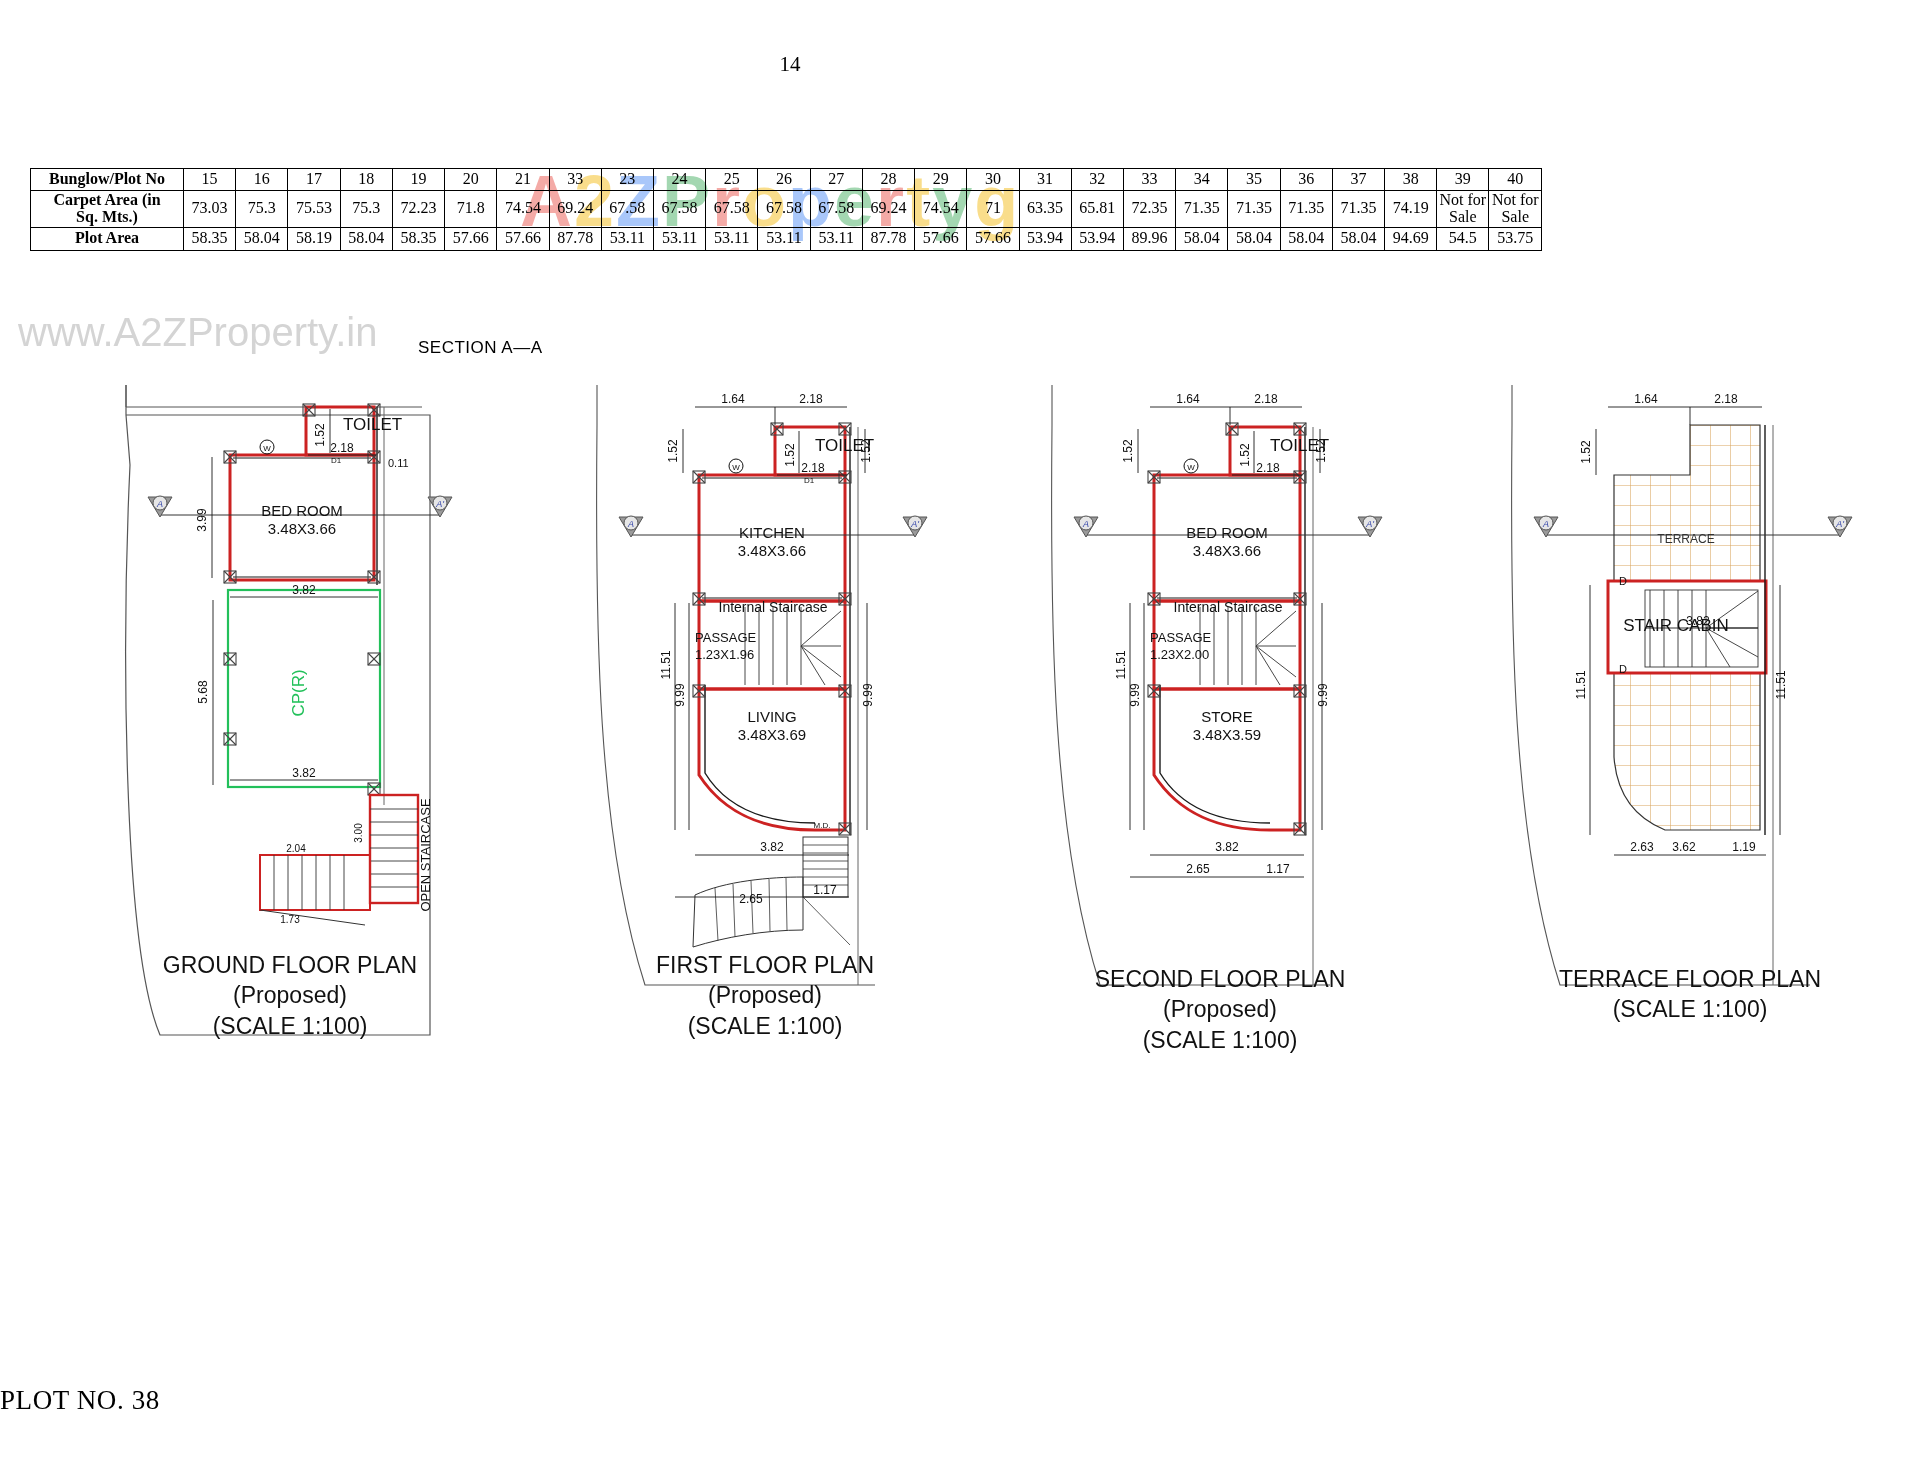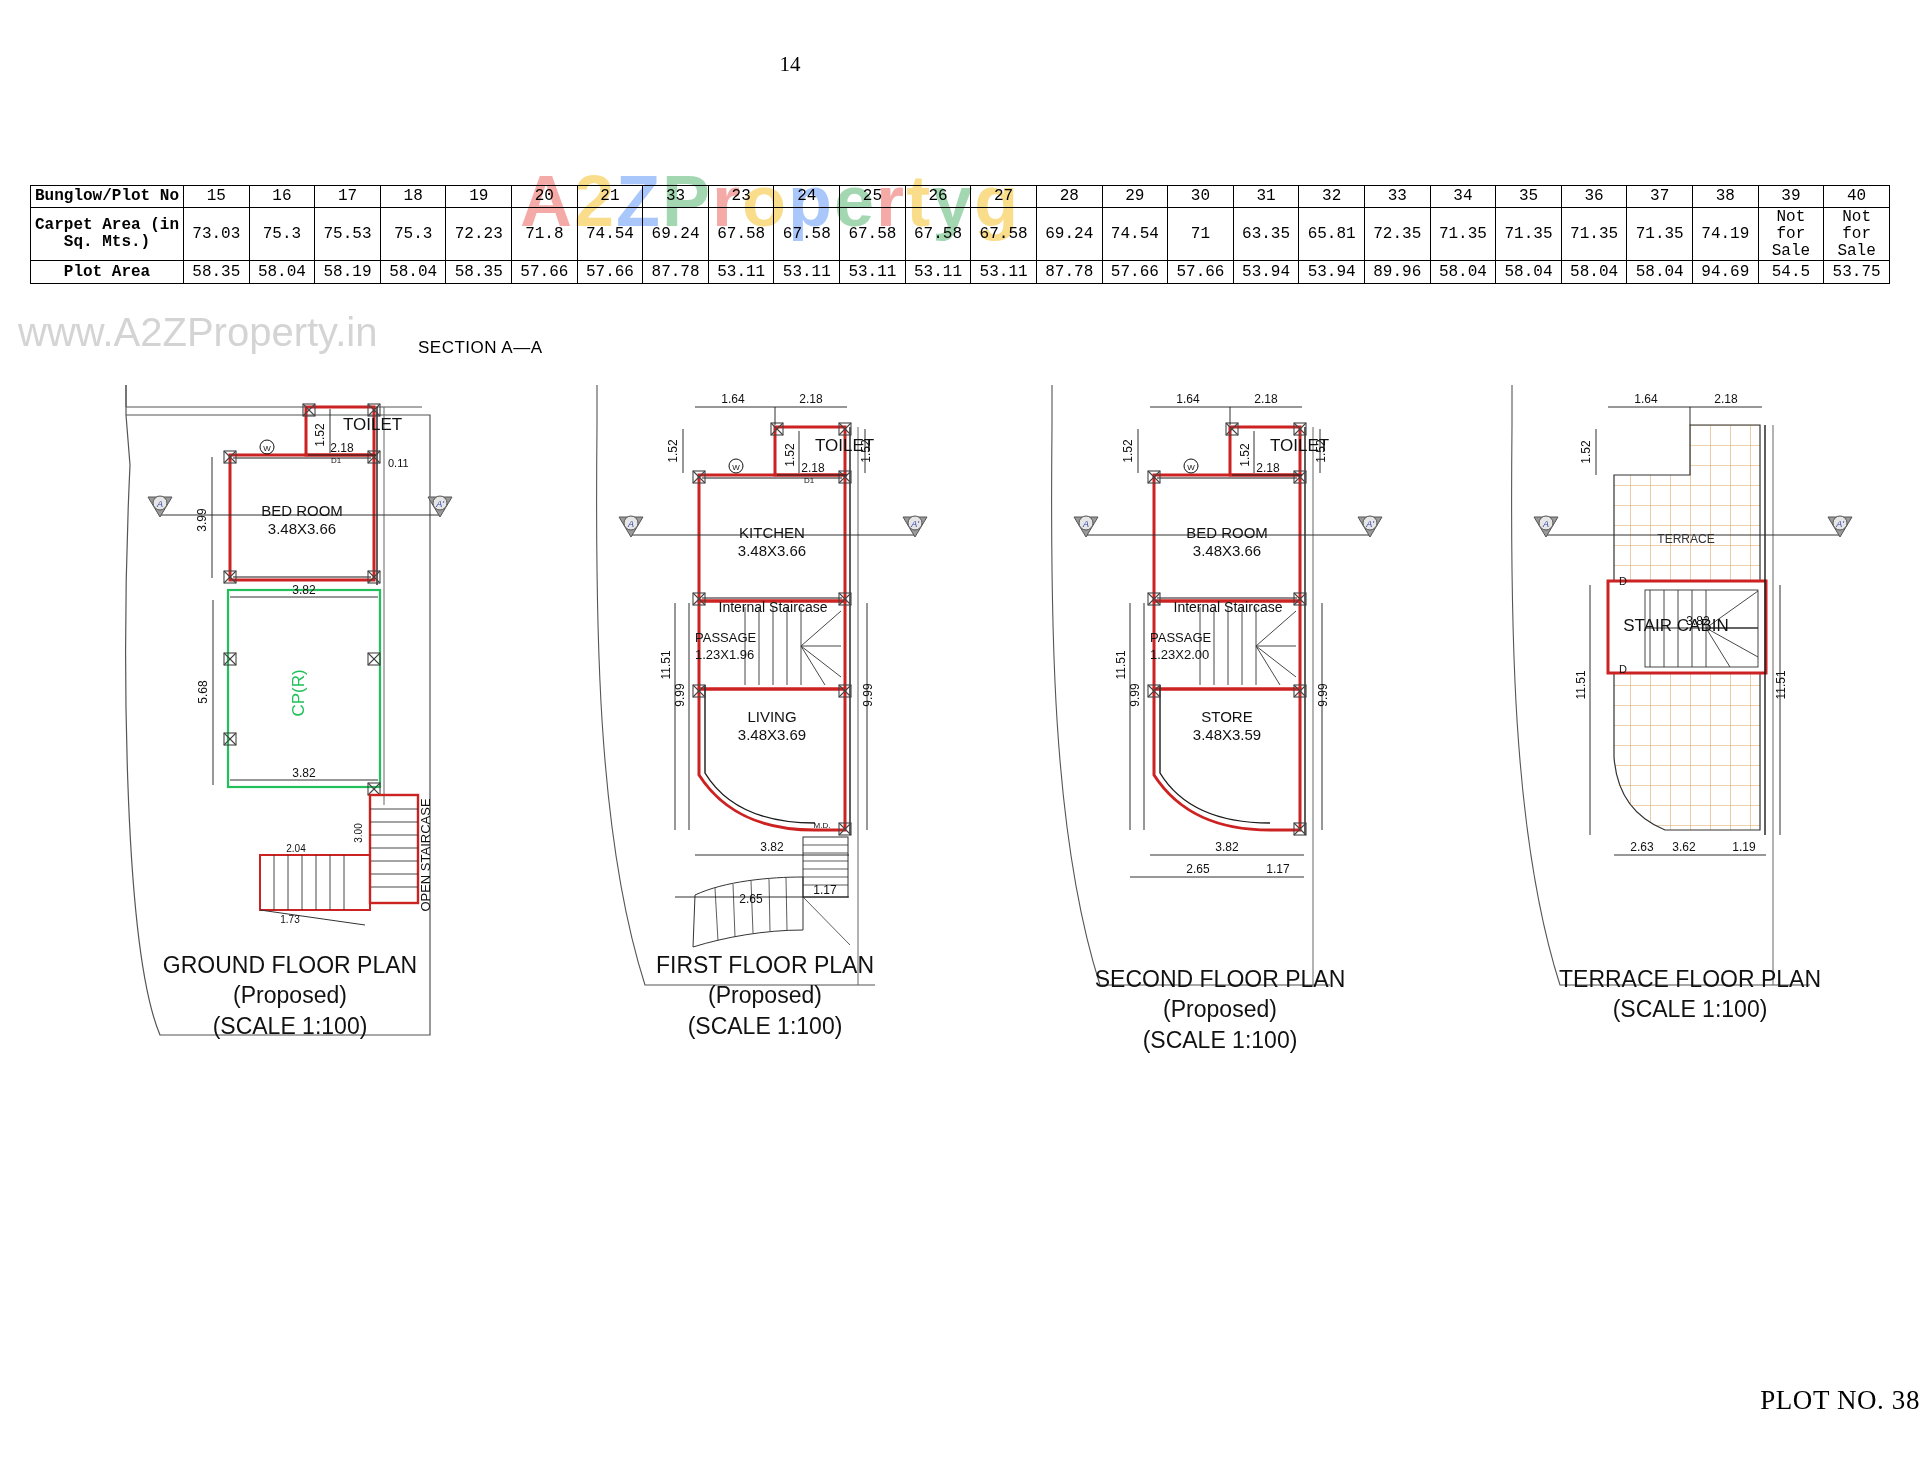--- a/index.html
+++ b/index.html
@@ -16,24 +16,23 @@
     position: absolute; top: 52px; left: 0; width: 1580px;
     text-align: center;
     font-family: "Liberation Serif", serif;
     font-size: 21px; color: #000;
   }
 
   
   .area-table-wrap { position: absolute; left: 30px; top: 168px; width: 1865px; }
   table.area-table {
     border-collapse: collapse;
-    width: 1860px;
-    font-family: Liberation Mono, monospace;
+    width: 1512px;
+    font-family: Liberation Serif, serif;
     table-layout: fixed;
-    margin-top: 17px;
   }
   table.area-table td, table.area-table th {
     border: 1px solid #000;
     text-align: center;
     font-size: 15px;
     color: #000;
     padding: 1px 0;
     line-height: 1.05;
     background: transparent;
   }
@@ -83,21 +82,21 @@
 
   .plan-caption {
     position: absolute; width: 100%; text-align:center;
     font-size: 23px; color:#111; line-height: 1.32;
     font-family:"Liberation Sans",sans-serif;
   }
   .plan-caption div { white-space: nowrap; }
 
   .footer-plot {
     position: absolute; top: 1385px; left: 0; width: 1920px;
-    text-align: right;
+    text-align: left;
     font-family: "Liberation Serif", serif;
     font-size: 27px; color: #000; letter-spacing: .6px;
   }
   svg text { font-family: "Liberation Sans", sans-serif; }
 </style>
 </head>
 <body>
 
 <div id="page">
 

